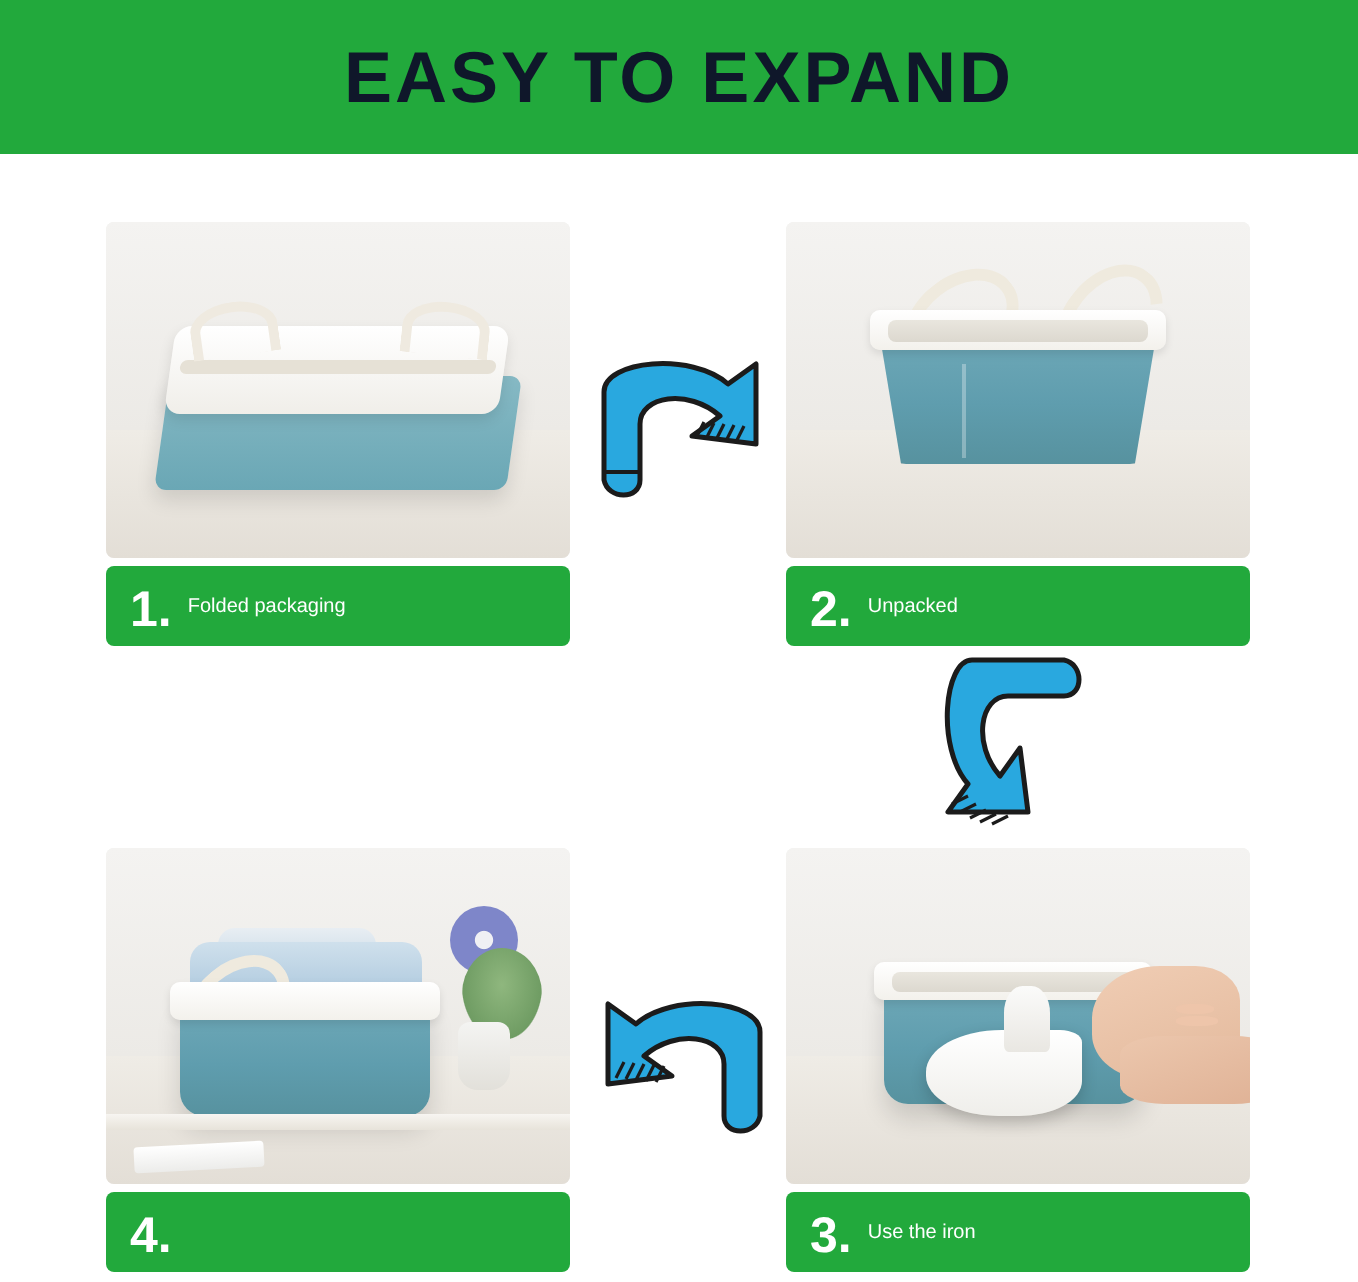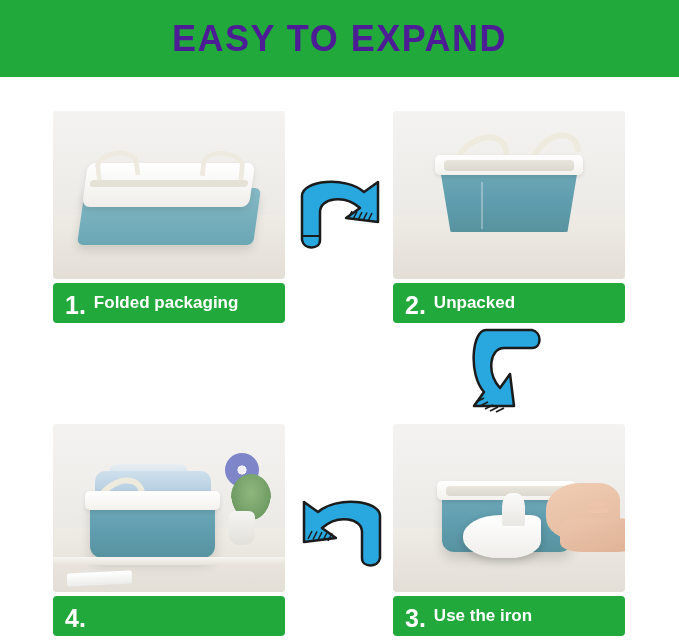--- a/index.html
+++ b/index.html
@@ -11,21 +11,21 @@
   }
   .page{position:relative;width:679px;height:641px;background:#fff;}
 
   
   .banner{
     position:absolute;left:0;top:0;width:679px;height:77px;
     background:#22a93c;
     display:flex;align-items:center;justify-content:center;
   }
   .banner-title{
-    color:#4c1d95;
+    color:#0f172a;
     font-size:36px;
     font-weight:bold;
     letter-spacing:1.5px;
     text-transform:uppercase;
     font-family:"Liberation Sans", sans-serif;
   }
 
   
   .card{position:absolute;}
   .photo{
@@ -49,22 +49,22 @@
   }
   .caption .num{
     font-size:25px;
     font-weight:bold;
     line-height:1;
     margin-right:8px;
     position:relative;
     top:2px;
   }
   .caption .txt{
-    font-size:17px;
-    font-weight:bold;
+    font-size:10px;
+    font-weight:normal;
   }
 
   
   #card1{left:53px;top:111px;width:232px;}
   #card1 .photo{height:168px;}
   #card2{left:393px;top:111px;width:232px;}
   #card2 .photo{height:168px;}
   #card4{left:53px;top:424px;width:232px;}
   #card4 .photo{height:168px;}
   #card3{left:393px;top:424px;width:232px;}

